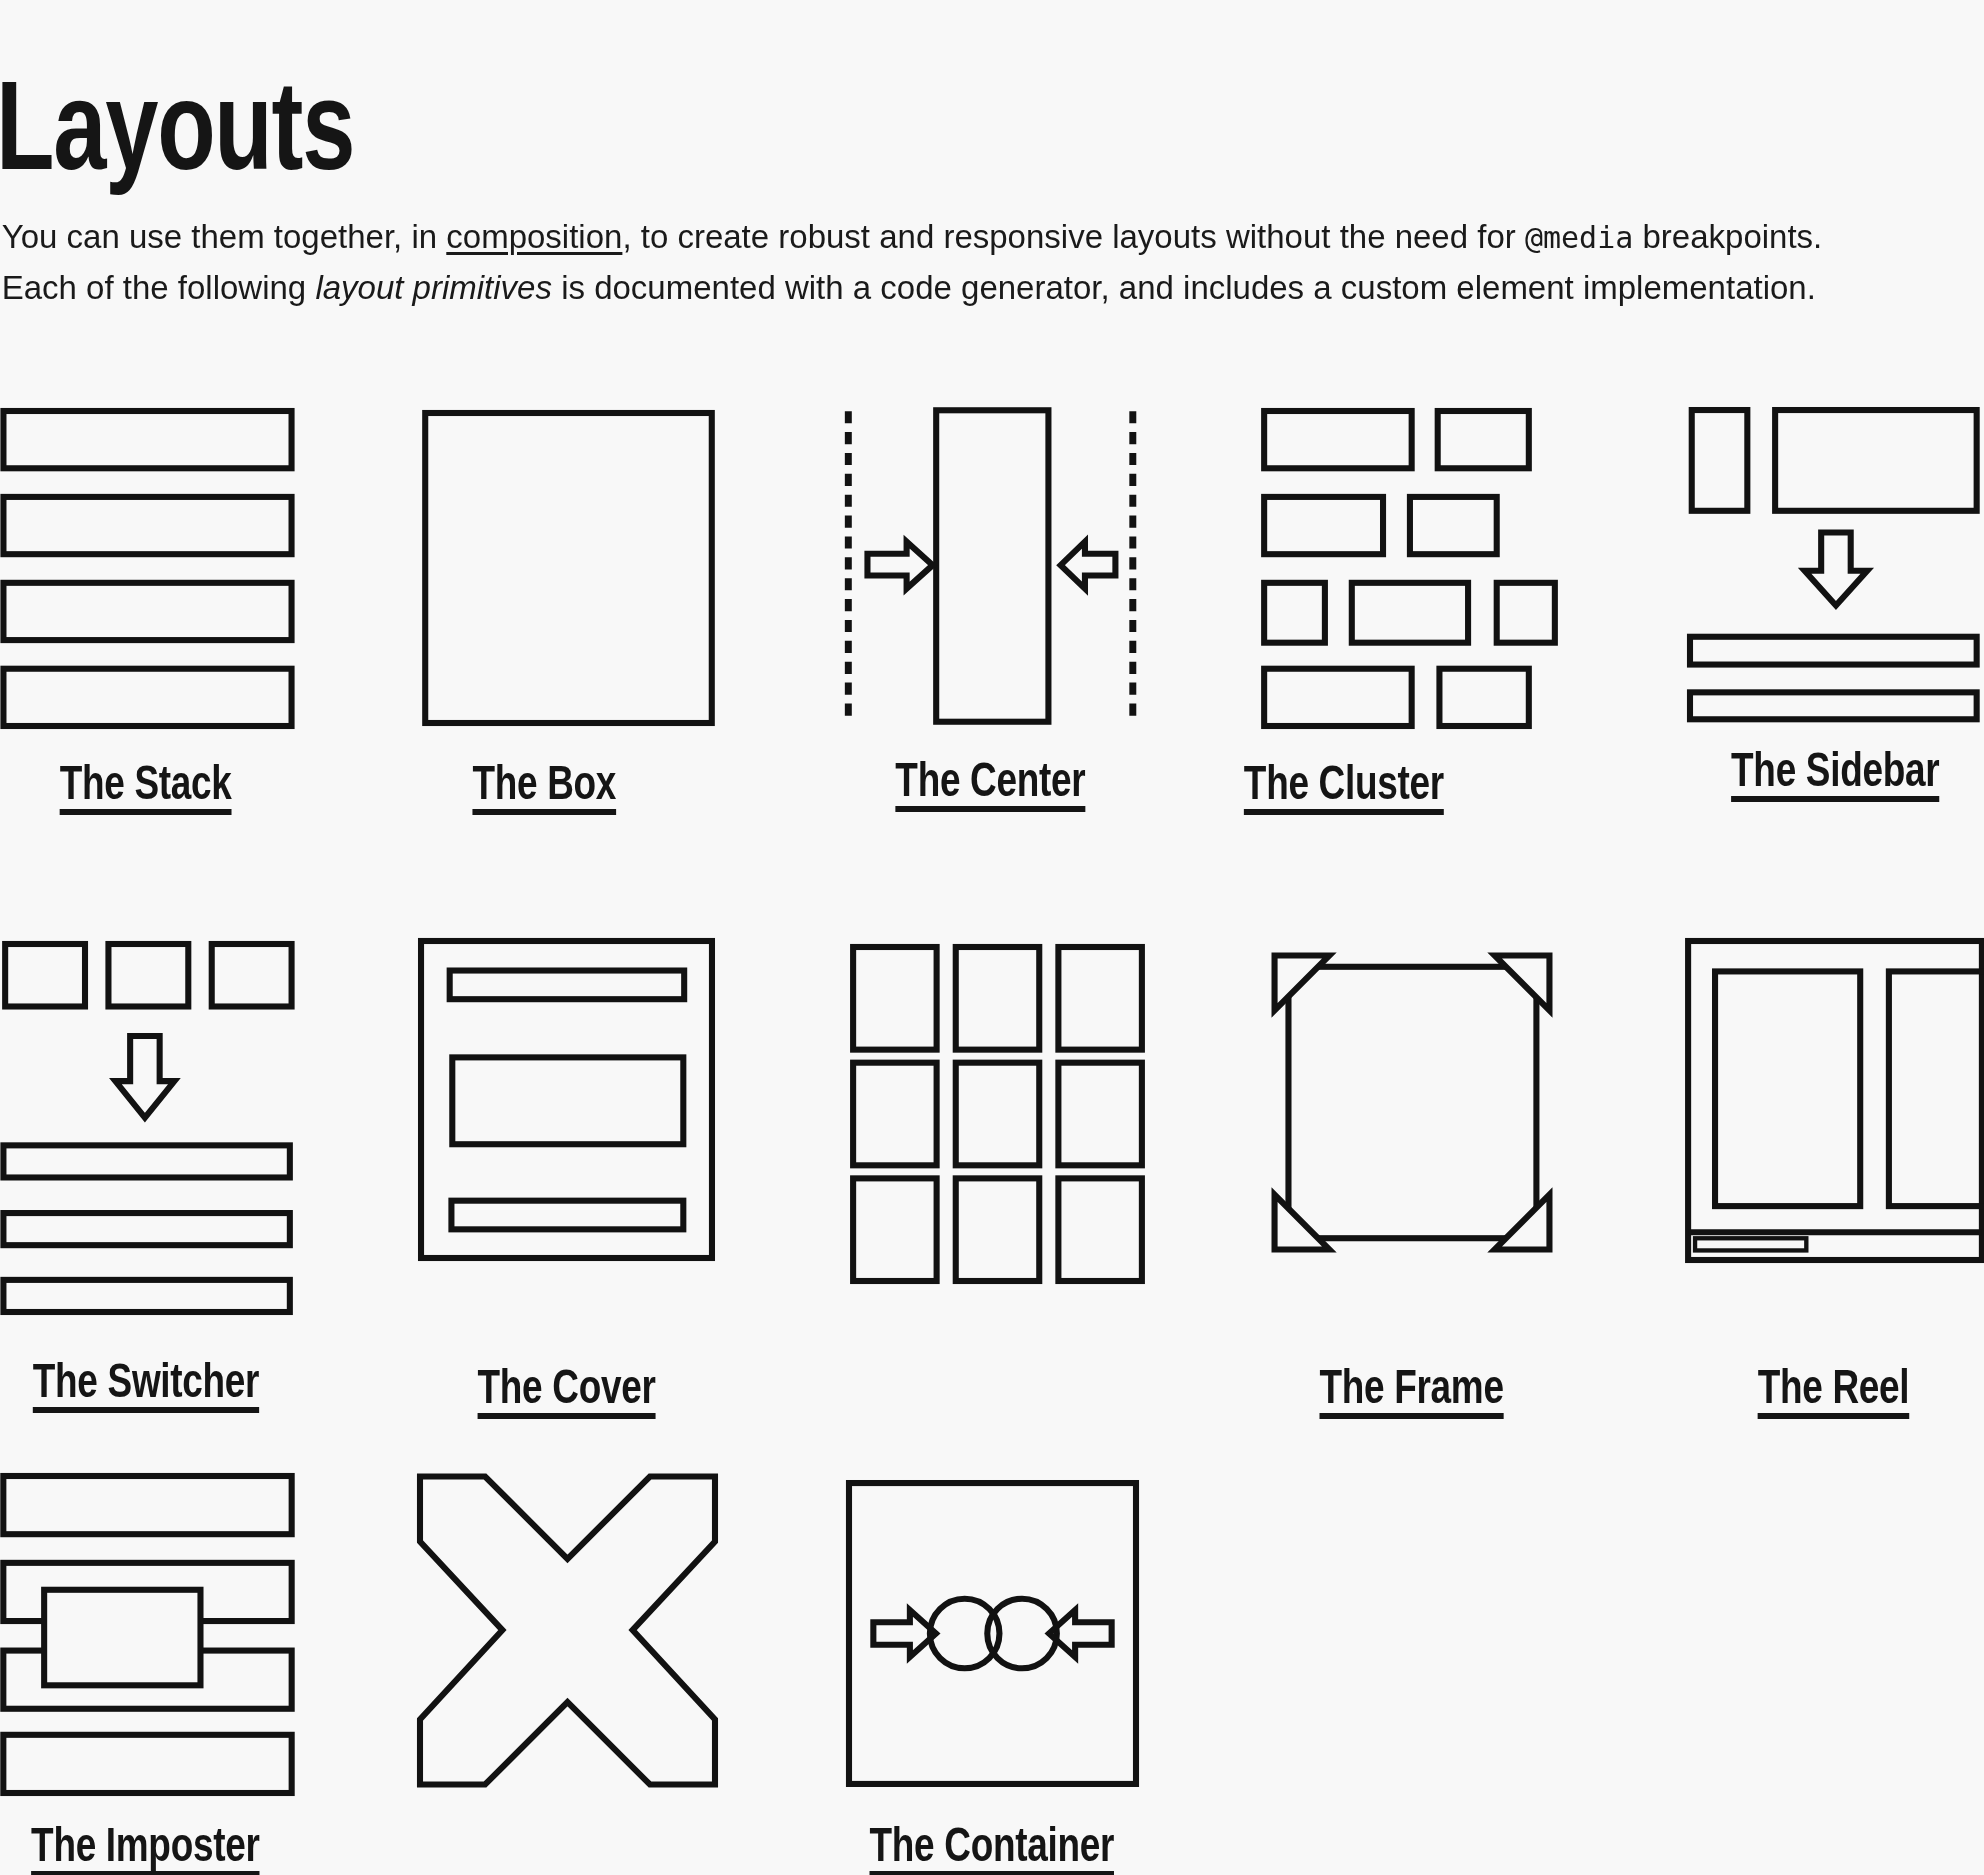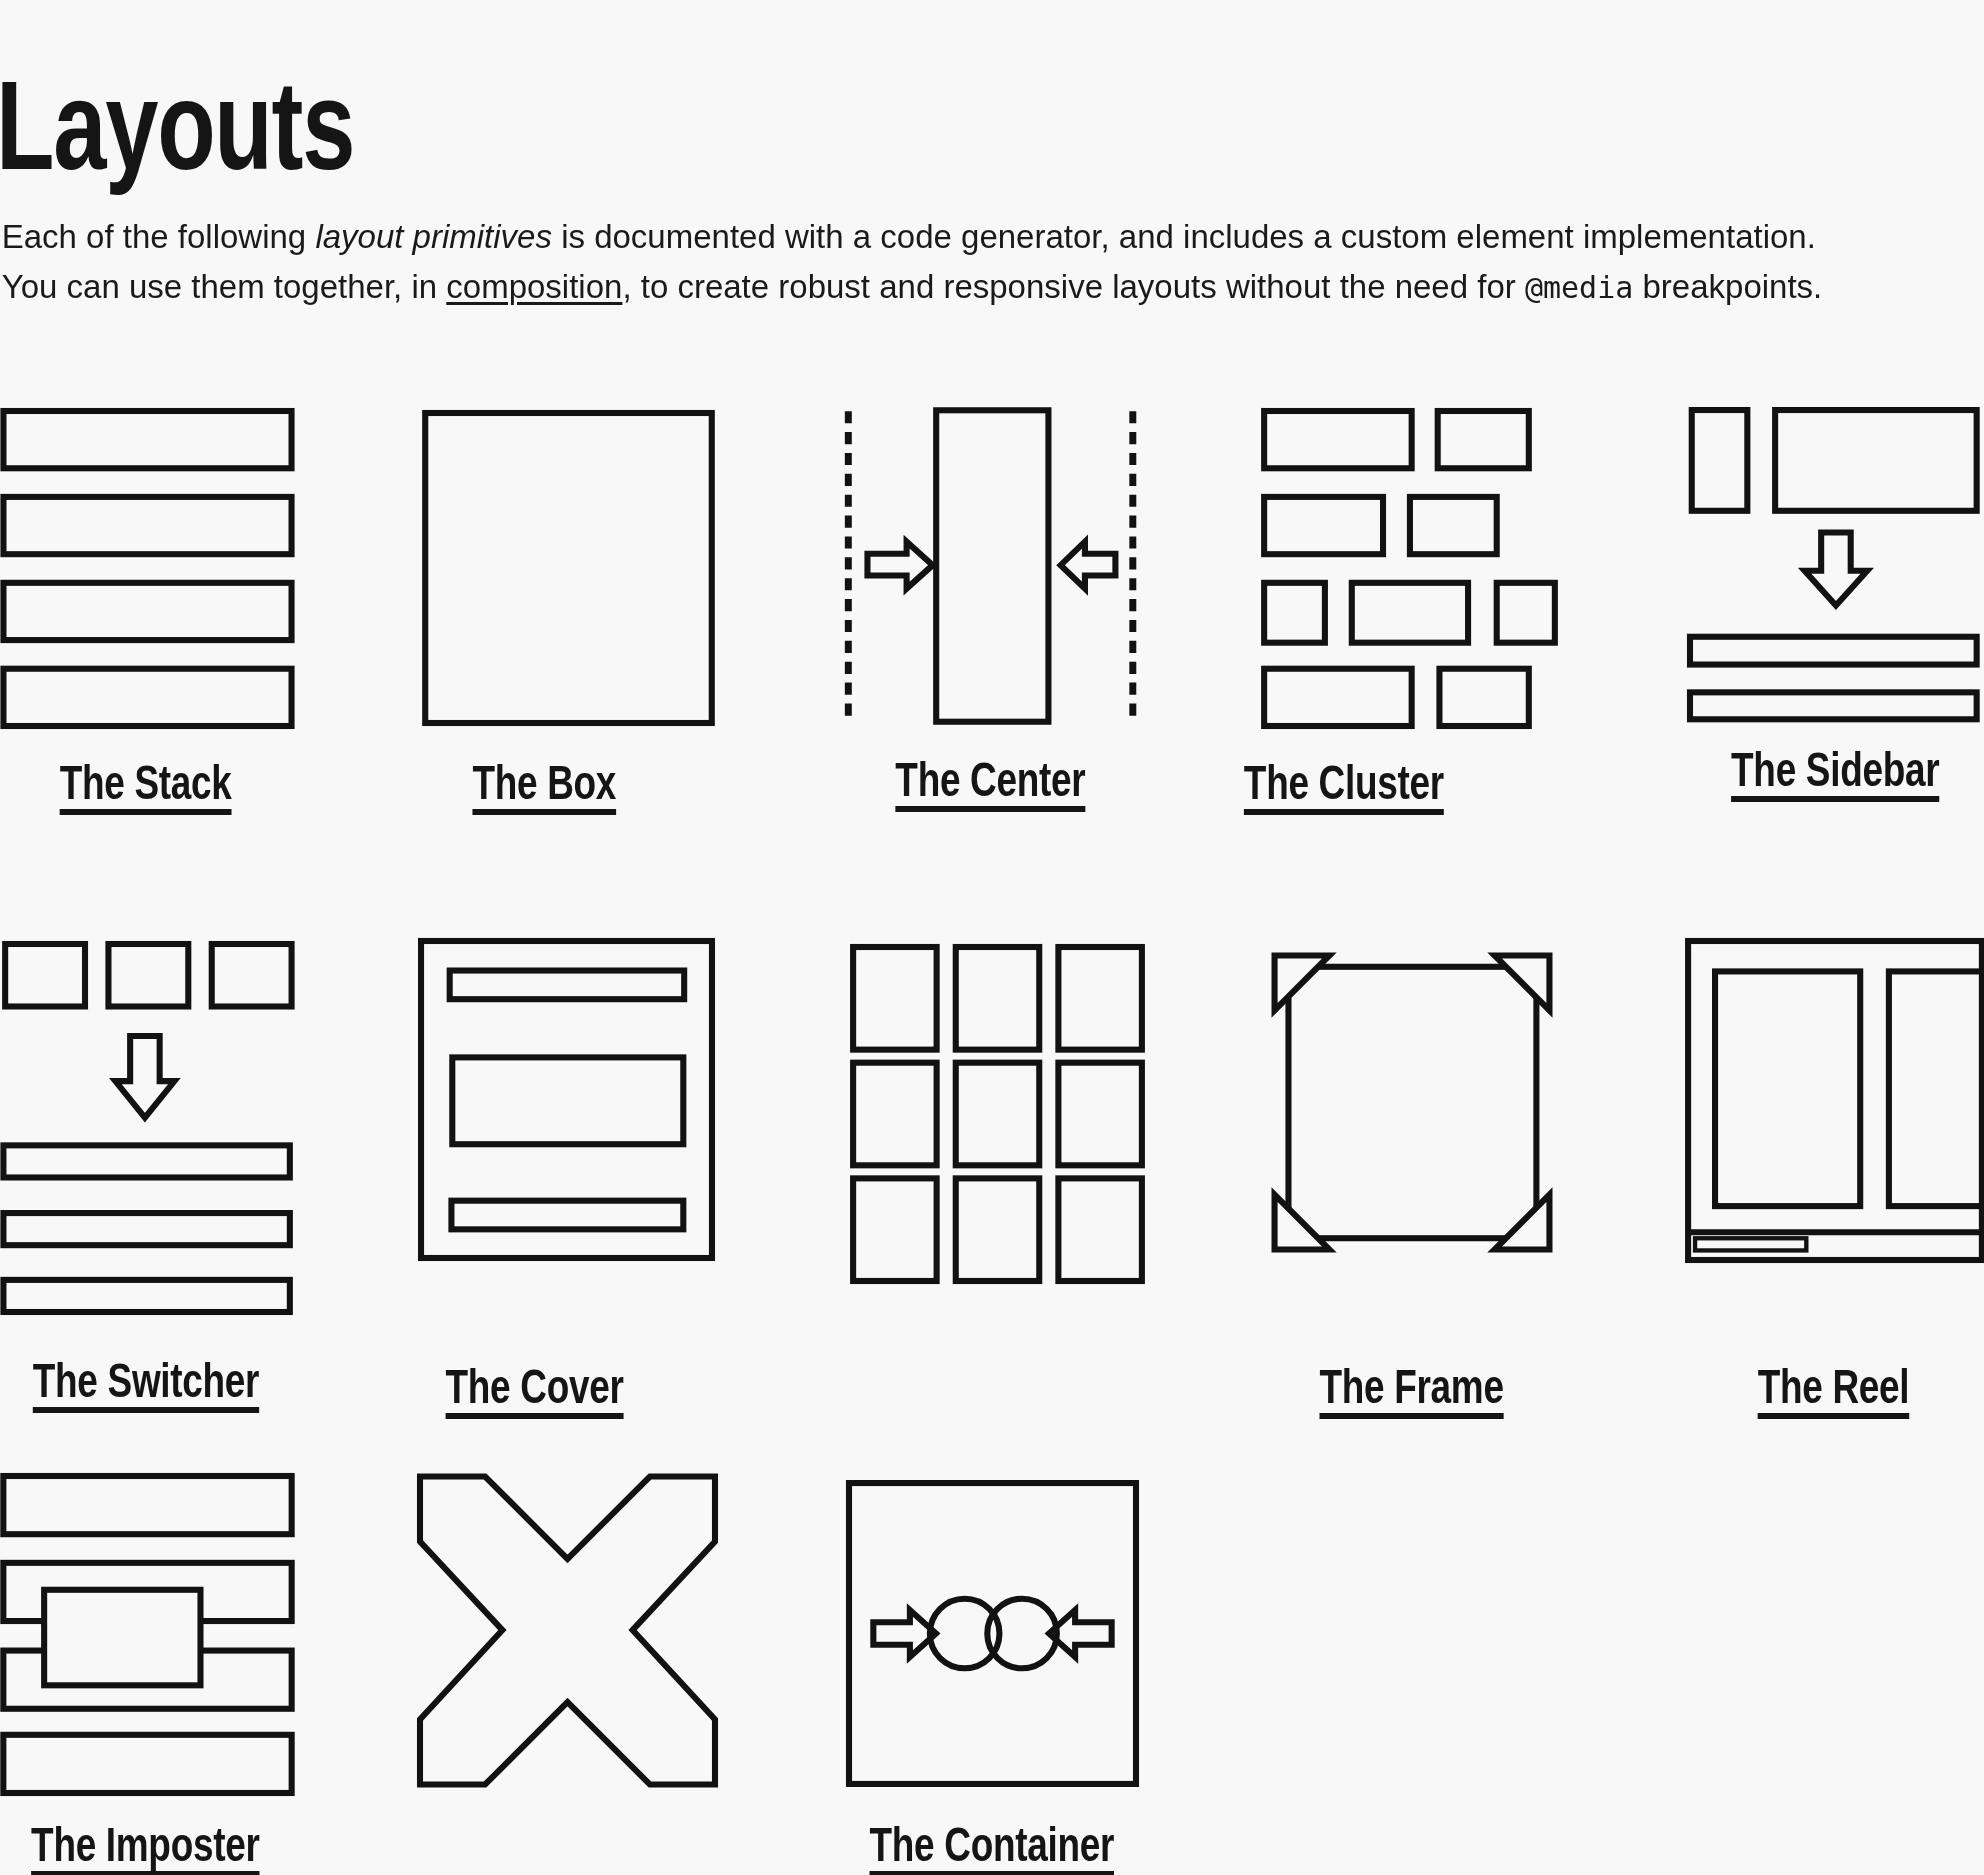--- a/index.html
+++ b/index.html
@@ -48,22 +48,22 @@
   }
 </style>
 </head>
 <body>
 
 <div class="stage">
 
   <h1 class="h1"><span class="condL">Layouts</span></h1>
 
   <div class="intro">
+    <div><span>You can use them together, in </span><a href="#">composition</a><span>, to create robust and responsive layouts without the need for </span><code>@media</code><span> breakpoints.</span></div>
     <div><span>Each of the following </span><em>layout primitives</em><span> is documented with a code generator, and includes a custom element implementation.</span></div>
-    <div><span>You can use them together, in </span><a href="#">composition</a><span>, to create robust and responsive layouts without the need for </span><code>@media</code><span> breakpoints.</span></div>
   </div>
 
   <svg class="ic" style="left:2.6px;top:411px" width="289" height="315" viewBox="0 0 332 363">
     <rect class="ln" x="0" y="0" width="332" height="66"></rect>
     <rect class="ln" x="0" y="99" width="332" height="66"></rect>
     <rect class="ln" x="0" y="198" width="332" height="66"></rect>
     <rect class="ln" x="0" y="297" width="332" height="66"></rect>
   </svg>
 
   <svg class="ic" style="left:425px;top:413px" width="287" height="310" viewBox="0 0 330 357">
@@ -143,21 +143,21 @@
 
   <svg class="ic" style="left:1688px;top:941px" width="294" height="319" viewBox="0 0 338 367">
     <rect class="ln" x="0" y="0" width="338" height="367"></rect>
     <rect class="ln" x="31" y="35" width="167" height="270"></rect>
     <rect class="ln" x="231" y="35" width="140" height="270"></rect>
     <line class="ln" x1="0" y1="335" x2="338" y2="335"></line>
     <rect class="thin" x="8" y="342" width="128" height="14"></rect>
   </svg>
 
   <div class="lbl" style="left:146px;top:1357px"><span class="t">The Switcher</span></div>
-  <div class="lbl" style="left:535px;top:1363px"><span class="t">The Cover</span></div>
+  <div class="lbl" style="left:567px;top:1363px"><span class="t">The Cover</span></div>
   <div class="lbl" style="left:1412px;top:1363px"><span class="t">The Frame</span></div>
   <div class="lbl" style="left:1834px;top:1363px"><span class="t">The Reel</span></div>
 
   <svg class="ic" style="left:2.6px;top:1476px" width="289" height="317" viewBox="0 0 332 365">
     <rect class="ln" x="0" y="0" width="332" height="67"></rect>
     <rect class="ln" x="0" y="100" width="332" height="67"></rect>
     <rect class="ln" x="0" y="201" width="332" height="67"></rect>
     <rect class="ln" x="0" y="298" width="332" height="67"></rect>
     <rect class="lnbg" x="47" y="131" width="180" height="110"></rect>
   </svg>

